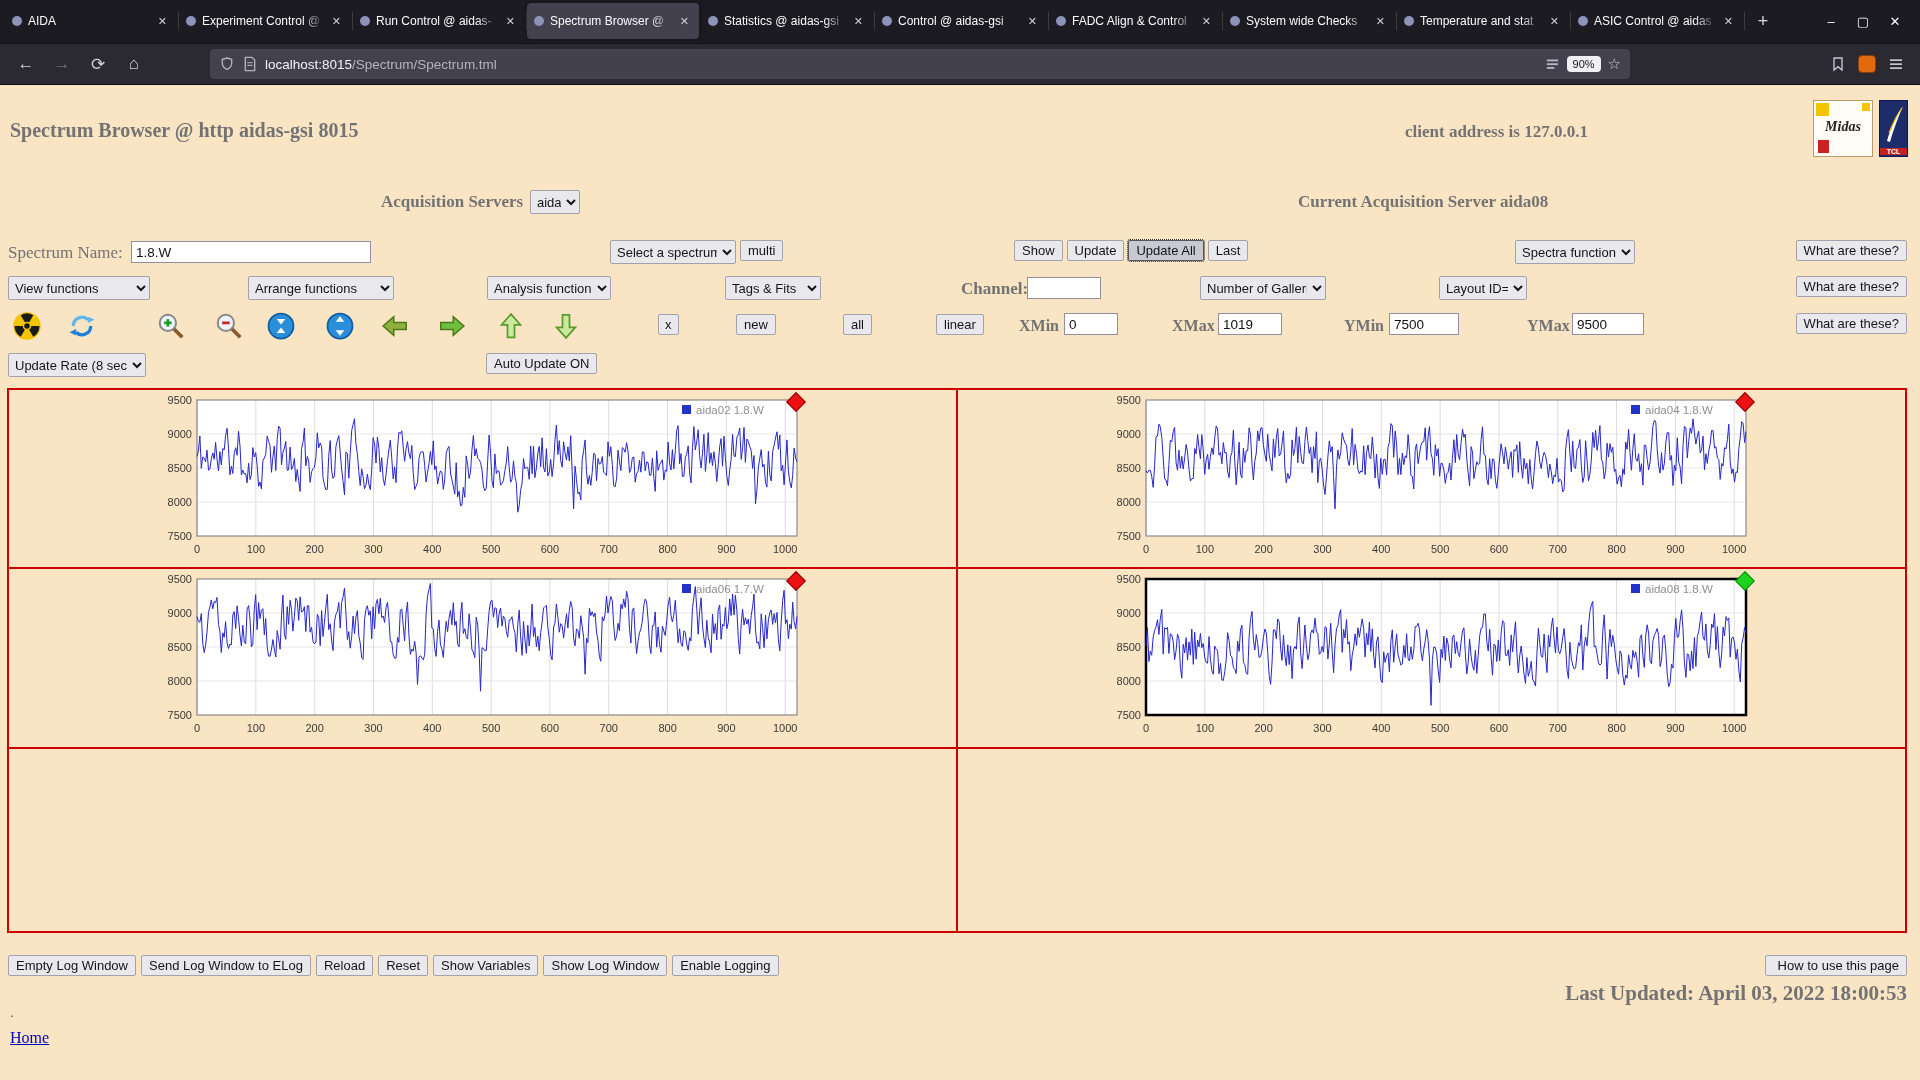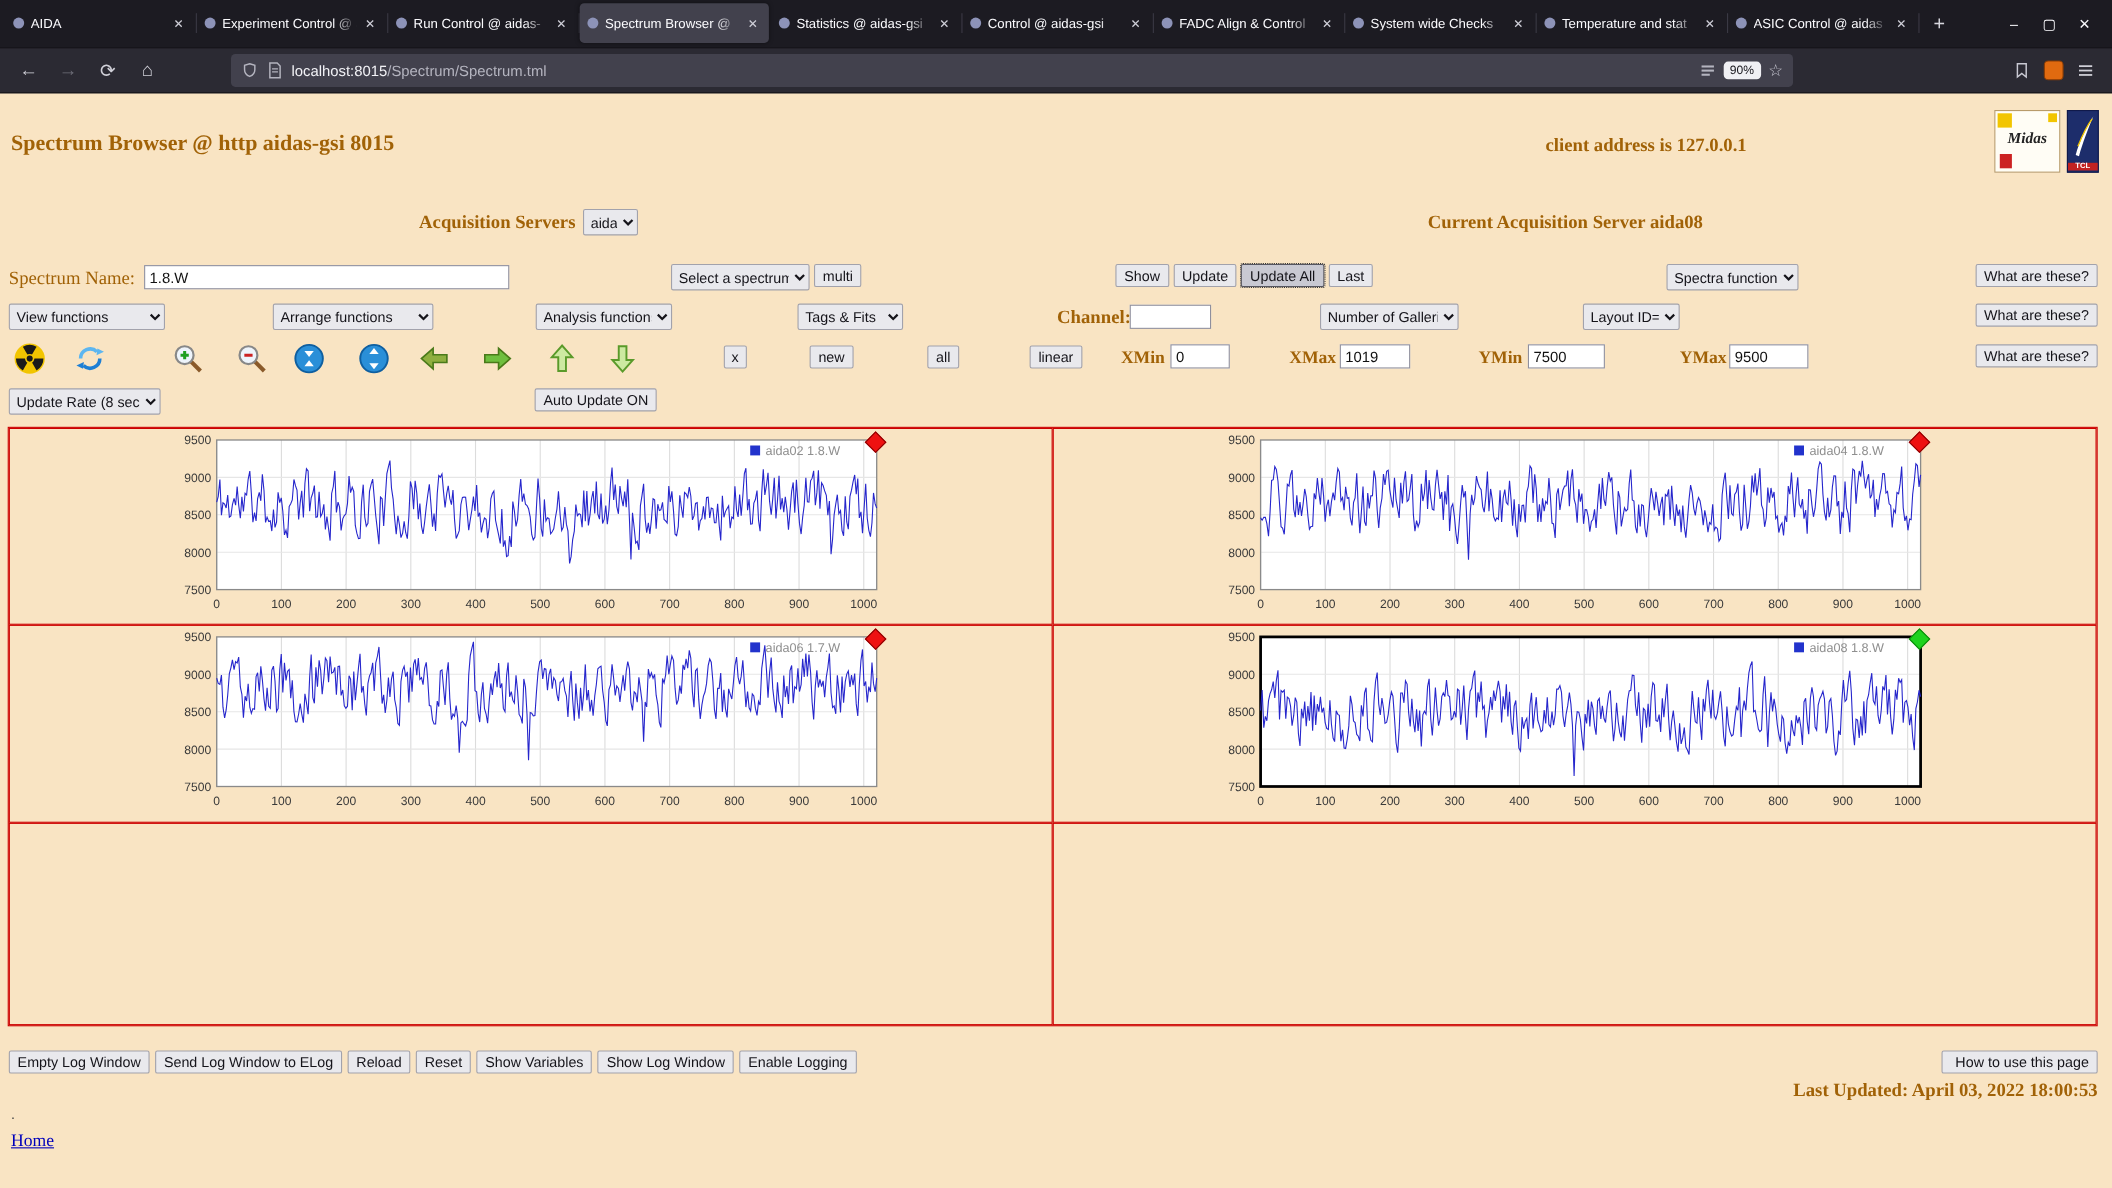--- a/index.html
+++ b/index.html
@@ -27,21 +27,21 @@
   .urlbar .path{color:#b4b4bf;}
   .urlbar .spacer{flex:1;}
   .zoombadge{background:#f0f0f4;color:#15141a;font-size:11px;border-radius:4px;padding:2px 6px;margin:0 7px;}
   .star{color:#c9c9d3;font-size:15px;}
   .navright{margin-left:auto;display:flex;align-items:center;gap:12px;padding-right:6px;}
   .extdot{width:18px;height:18px;border-radius:4px;background:#e06a10;display:inline-block;border:1px solid #8a3d05;}
 
   
   .page{position:relative;width:1920px;height:995px;background:#f9e4c3;}
   .abs{position:absolute;}
-  .redlab{font-family:"Liberation Serif",serif;color:#a16207;}
+  .redlab{font-family:"Liberation Serif",serif;color:#737373;}
   button.std{background:#e9e9ed;border:1px solid #a2a2ac;border-radius:2px;font-size:13px;padding:2px 7px;color:#15141a;font-family:"Liberation Sans",sans-serif;white-space:nowrap;}
   button.pressed{background:#c9c9d2;border:1px solid #55555f;outline:1px dotted #333;}
   select.std{background:#e9e9ed;border:1px solid #a2a2ac;border-radius:2px;font-size:13px;color:#15141a;padding:1px 2px;height:24px;font-family:"Liberation Sans",sans-serif;}
   input.std{background:#fff;border:1px solid #8f8f9d;font-size:13.5px;padding:1px 4px;height:22px;color:#111;font-family:"Liberation Sans",sans-serif;}
 
   .iconbtn{position:absolute;width:30px;height:30px;top:226px;}
 
   .gallery{position:absolute;left:7px;top:303px;width:1900px;height:545px;display:grid;grid-template-columns:1fr 1fr;grid-template-rows:179px 180px 1fr;border:1px solid #cc0000;}
   .cell{border:1px solid #cc0000;position:relative;}
   .chartblock{position:absolute;left:140px;top:4px;}
@@ -173,21 +173,21 @@
     <div style="position:absolute;left:0;right:0;bottom:1px;background:#c22222;color:#fff;font-size:7px;text-align:center;font-weight:bold;">TCL</div>
   </div>
 
   <div class="abs redlab" style="left:381px;top:107px;font-size:17px;font-weight:bold;">Acquisition Servers</div>
   <select class="std abs" style="left:530px;top:105px;width:50px;">
     <option>aida08</option>
   </select>
   <div class="abs redlab" style="left:1298px;top:107px;font-size:17px;font-weight:bold;">Current Acquisition Server aida08</div>
 
   <div class="abs redlab" style="left:8px;top:158px;font-size:17px;">Spectrum Name:</div>
-  <input class="std abs" style="left: 131px; top: 156px; width: 332px;" value="1.8.W">
+  <input class="std abs" style="left: 131px; top: 156px; width: 240px;" value="1.8.W">
   <select class="std abs" style="left:610px;top:155px;width:126px;">
     <option>Select a spectrum</option>
   </select>
   <button class="std abs" style="left:740px;top:155px;">multi</button>
   <div class="abs" style="left:1014px;top:155px;display:flex;gap:4px;justify-content:center;">
     <button class="std">Show</button>
     <button class="std">Update</button>
     <button class="std pressed">Update All</button>
     <button class="std">Last</button>
   </div>
@@ -442,16 +442,16 @@
   <div class="abs" style="left:8px;top:870px;display:flex;gap:5px;">
     <button class="std">Empty Log Window</button>
     <button class="std">Send Log Window to ELog</button>
     <button class="std">Reload</button>
     <button class="std">Reset</button>
     <button class="std">Show Variables</button>
     <button class="std">Show Log Window</button>
     <button class="std">Enable Logging</button>
   </div>
   <button class="std abs" style="right:13px;top:870px;padding-left:12px;">How to use this page</button>
-  <div class="abs redlab" style="right:13px;top:896px;font-size:17px;font-weight:bold;text-align:center;">Last Updated: April 03, 2022 18:00:53</div>
+  <div class="abs redlab" style="right:13px;top:896px;font-size:21px;font-weight:bold;text-align:center;">Last Updated: April 03, 2022 18:00:53</div>
   <div class="abs" style="left:10px;top:920px;font-size:13px;color:#444;">.</div>
   <a class="homelink abs" style="left:10px;top:944px;" href="#">Home</a>
 </div>
 
 </body></html>

